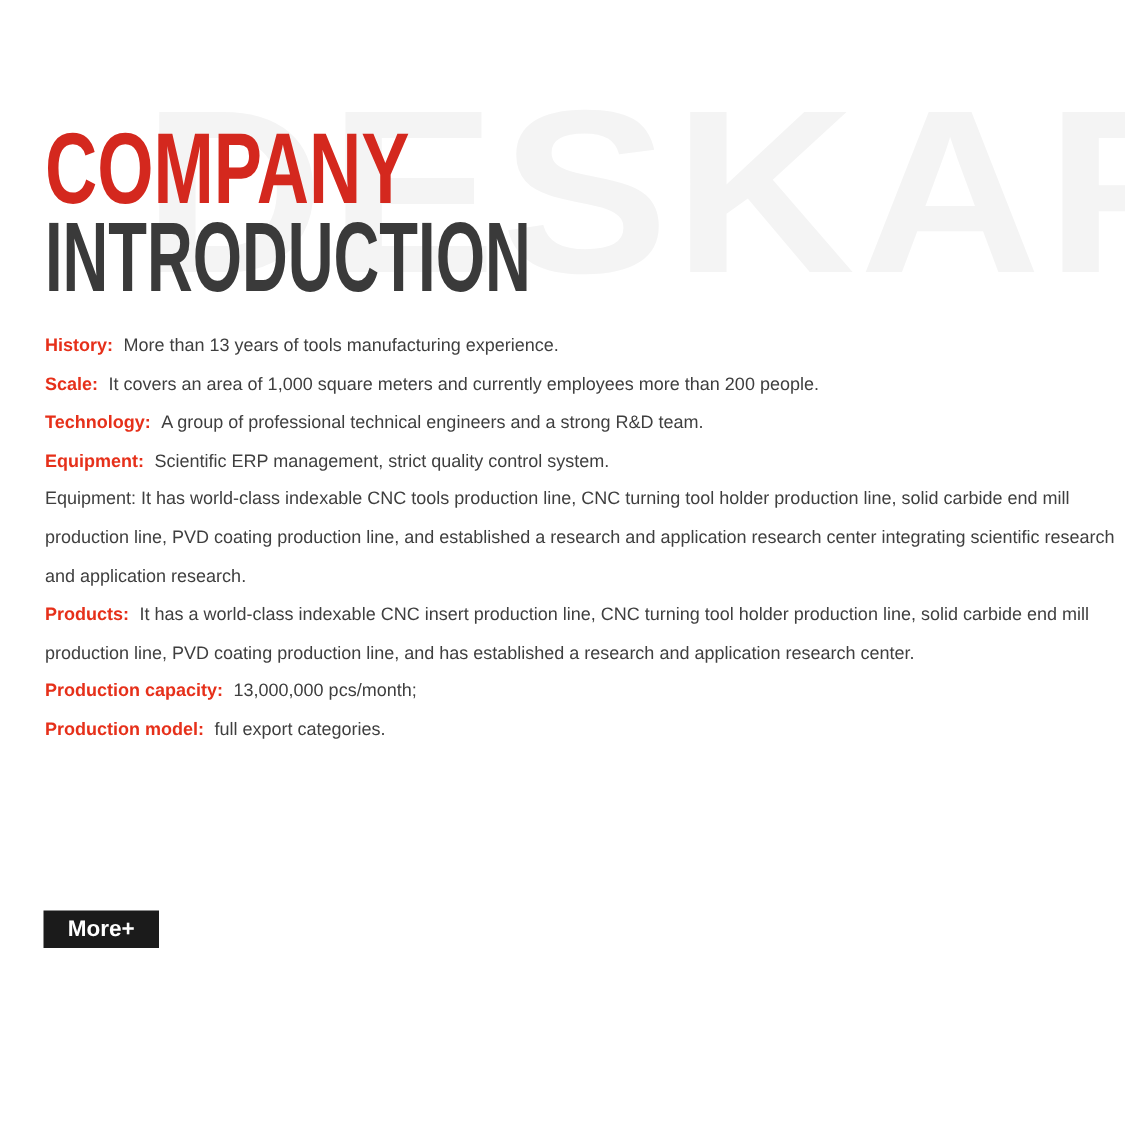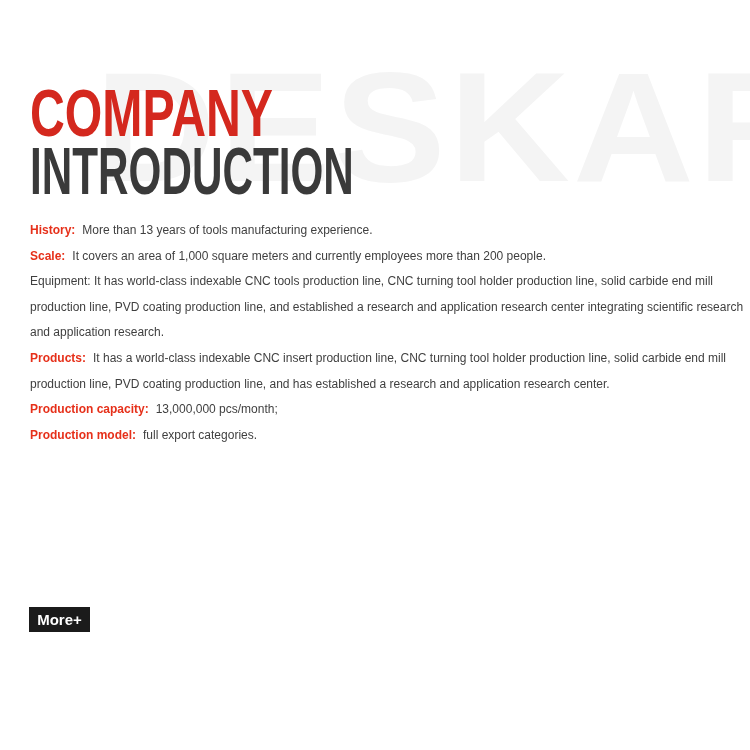--- a/index.html
+++ b/index.html
@@ -66,21 +66,21 @@
   .intro p { margin: 0; }
   .intro .lbl {
     color: #e6301a;
     font-weight: bold;
     margin-right: 7px;
   }
   .more-button {
     position: absolute;
     left: 29px;
     top: 607px;
-    width: 61px;
+    width: 77px;
     height: 25px;
     background: #1b1b1b;
     color: #ffffff;
     font-size: 15px;
     font-weight: bold;
     display: flex;
     align-items: center;
     justify-content: center;
     cursor: pointer;
     z-index: 1;
@@ -95,20 +95,22 @@
   <div class="watermark">DESKAR</div>
 
   <div class="heading">
     <div class="heading-line1">COMPANY</div>
     <div class="heading-line2">INTRODUCTION</div>
   </div>
 
   <div class="intro">
     <p><span class="lbl">History:</span><span class="txt">More than 13 years of tools manufacturing experience.</span></p>
     <p><span class="lbl">Scale:</span><span class="txt">It covers an area of 1,000 square meters and currently employees more than 200 people.</span></p>
+    <p><span class="lbl">Technology:</span><span class="txt">A group of professional technical engineers and a strong R&amp;D team.</span></p>
+    <p><span class="lbl">Equipment:</span><span class="txt">Scientific ERP management, strict quality control system.</span></p>
     <p><span class="txt">Equipment: It has world-class indexable CNC tools production line, CNC turning tool holder production line, solid carbide end mill production line, PVD coating production line, and established a research and application research center integrating scientific research and application research.</span></p>
     <p><span class="lbl">Products:</span><span class="txt">It has a world-class indexable CNC insert production line, CNC turning tool holder production line, solid carbide end mill production line, PVD coating production line, and has established a research and application research center.</span></p>
     <p><span class="lbl">Production capacity:</span><span class="txt">13,000,000 pcs/month;</span></p>
     <p><span class="lbl">Production model:</span><span class="txt">full export categories.</span></p>
   </div>
 
   <button class="more-button">More+</button>
 
 </div>
 

